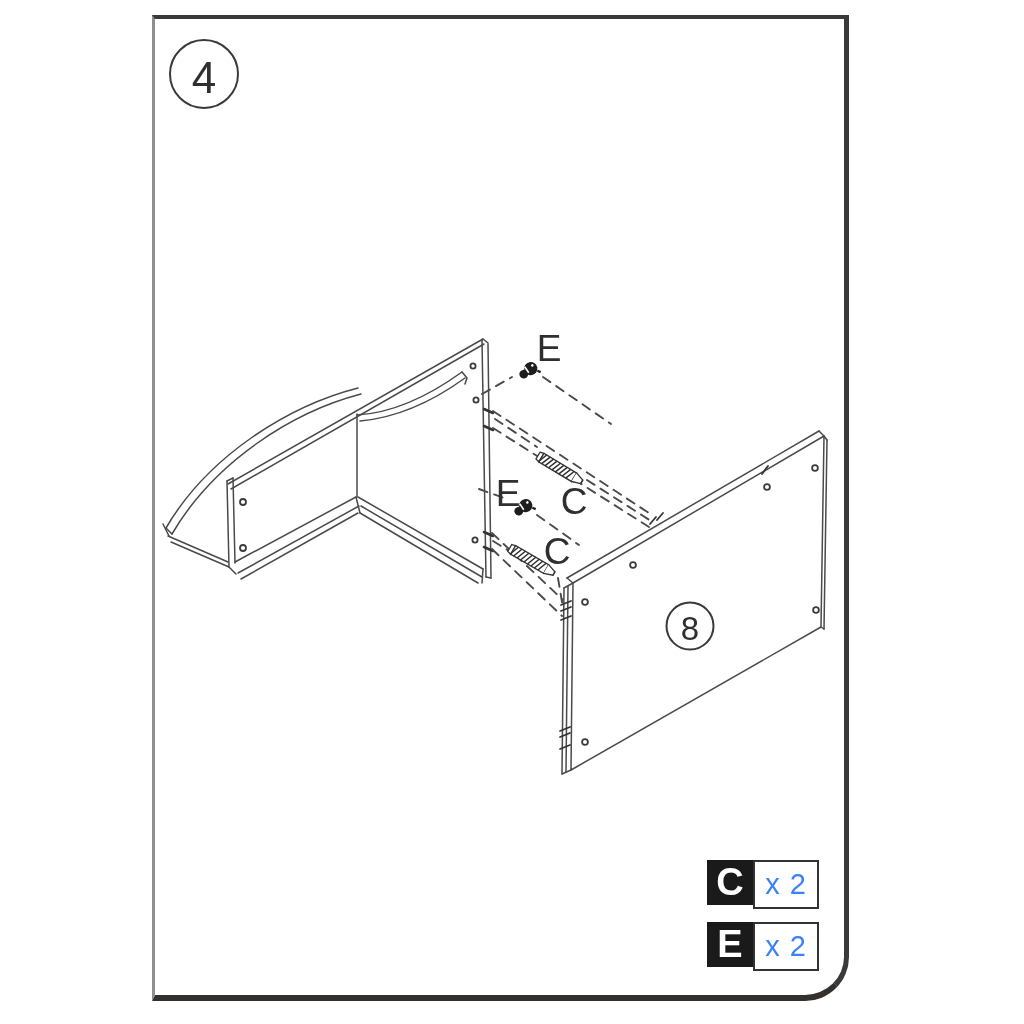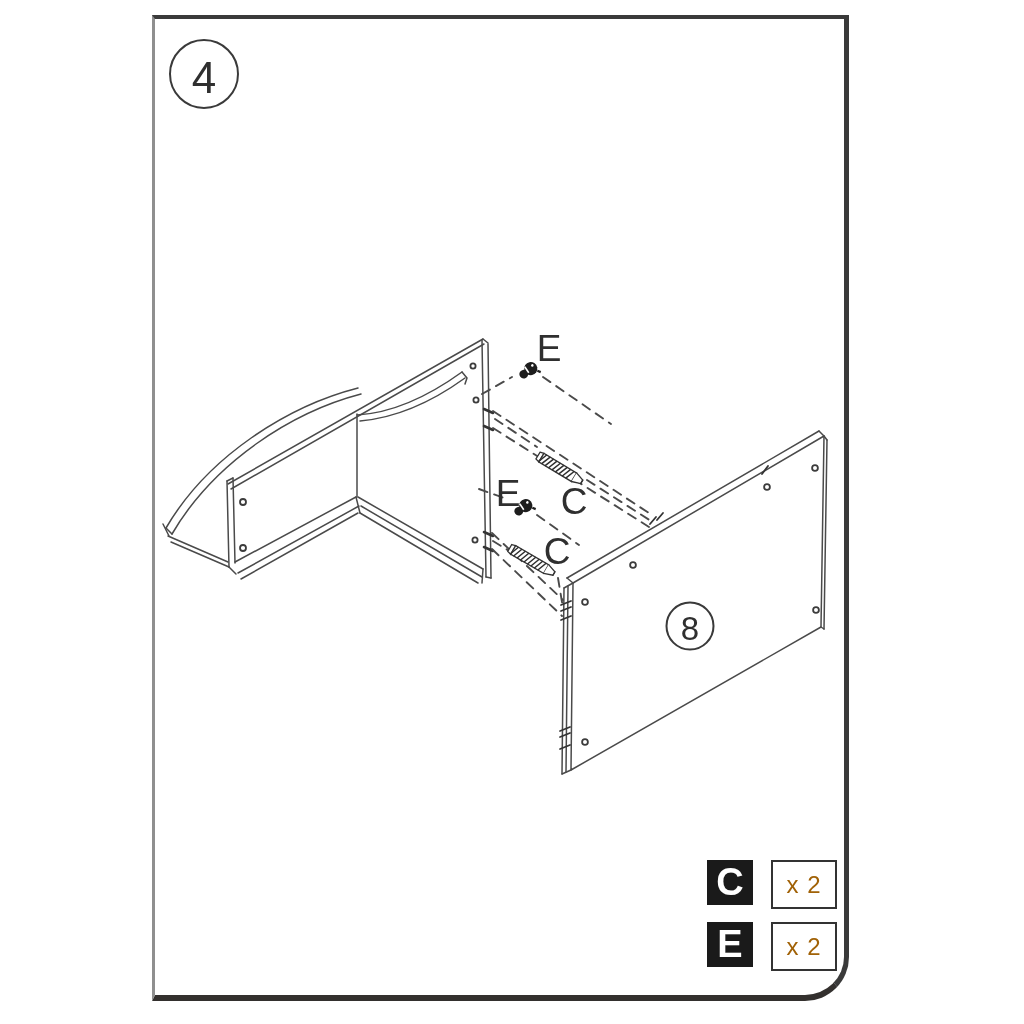--- a/index.html
+++ b/index.html
@@ -10,22 +10,22 @@
          border-top:4px solid #3a3a3a;border-right:5px solid #3a3a3a;
          border-bottom:6px solid #33302e;border-left:3px solid #8f8f8f;
          border-radius:0 0 44px 0;}
   svg.diagram{position:absolute;left:0;top:0;width:1024px;height:1024px;}
   svg text{font-family:"Liberation Sans","DejaVu Sans",sans-serif;}
   .legend-row{position:absolute;display:flex;}
   .legend-code{width:46px;height:45px;background:#1a1a1a;color:#ffffff;
                display:flex;align-items:center;justify-content:center;
                font-size:38px;font-weight:700;}
   .legend-count{width:62px;height:45px;box-sizing:content-box;border:2.5px solid #333;
-                margin-left:18px;display:flex;align-items:center;justify-content:center;
-                font-size:24px;color:#a16207;letter-spacing:1px;background:#fff;}
+                margin-left:0;display:flex;align-items:center;justify-content:center;
+                font-size:29px;color:#3b82f6;letter-spacing:1px;background:#fff;}
   .row-c{left:707px;top:860px;}
   .row-e{left:707px;top:922px;}
 </style>
 </head>
 <body>
 
 <div class="frame"></div>
 
 <svg class="diagram" viewBox="0 0 1024 1024">
 

